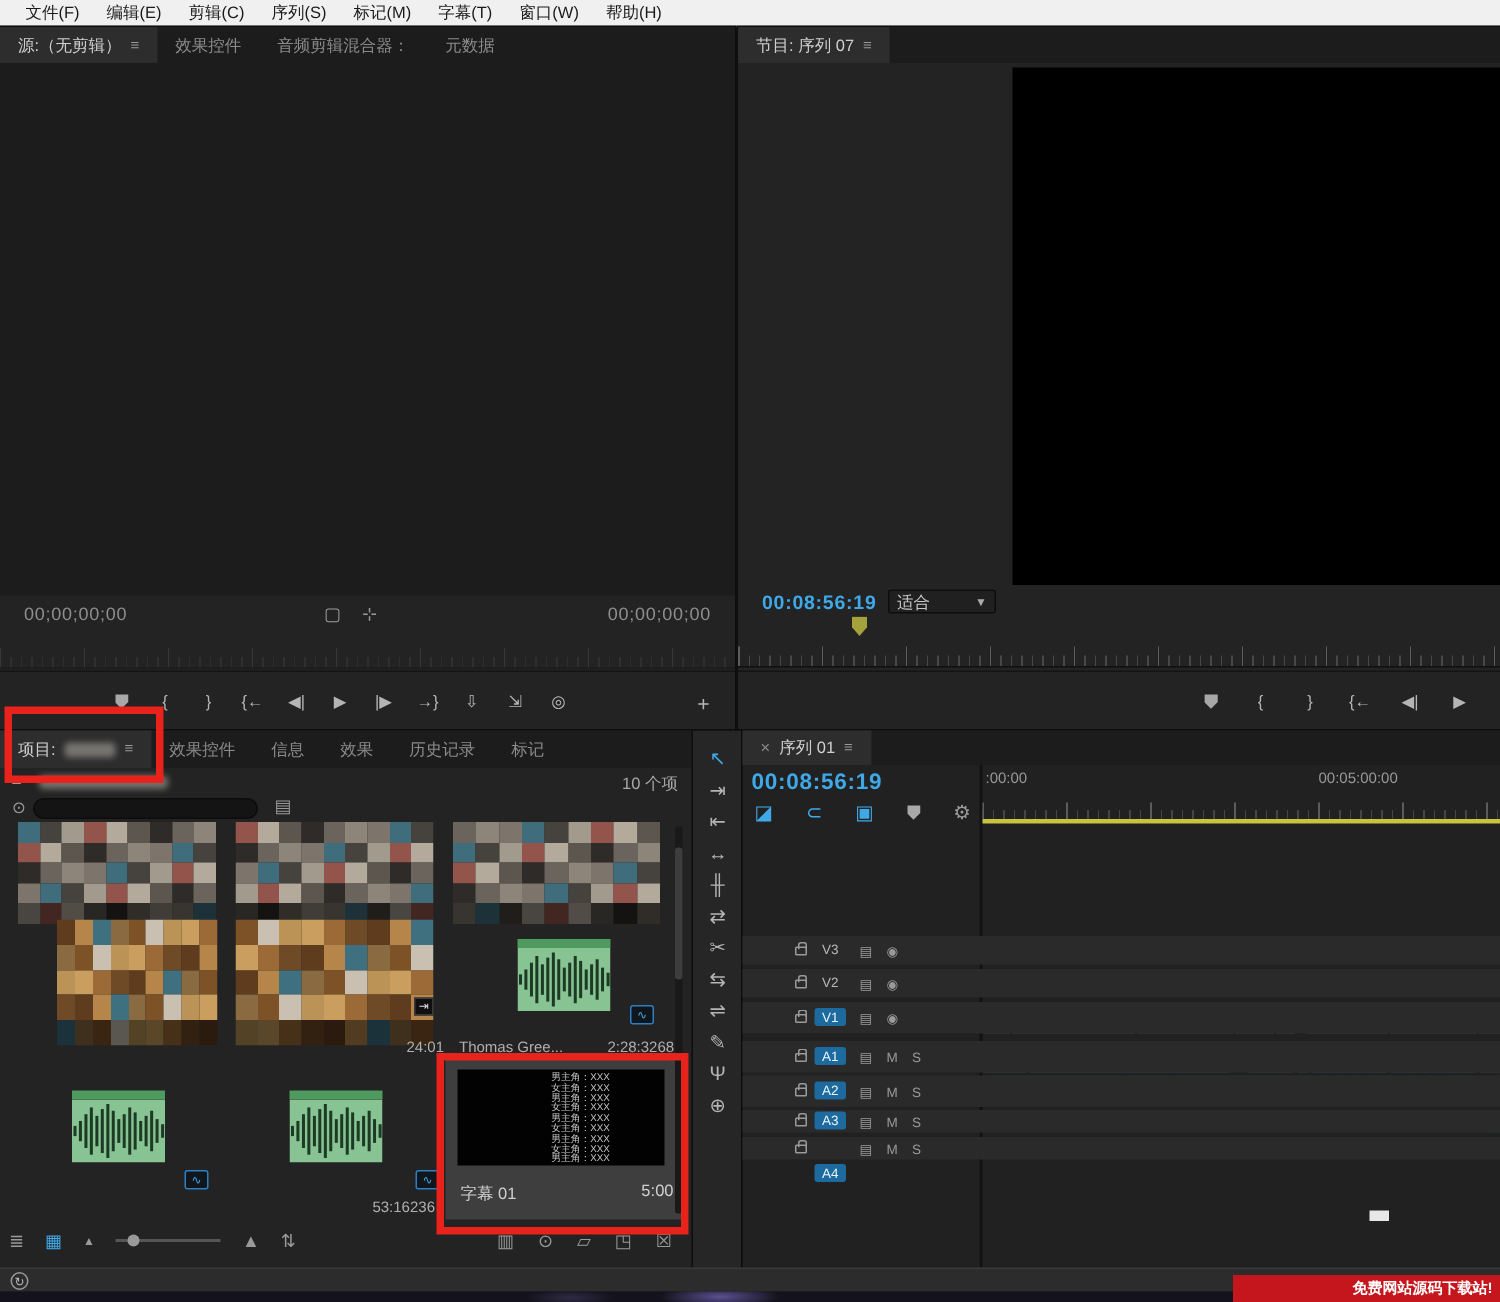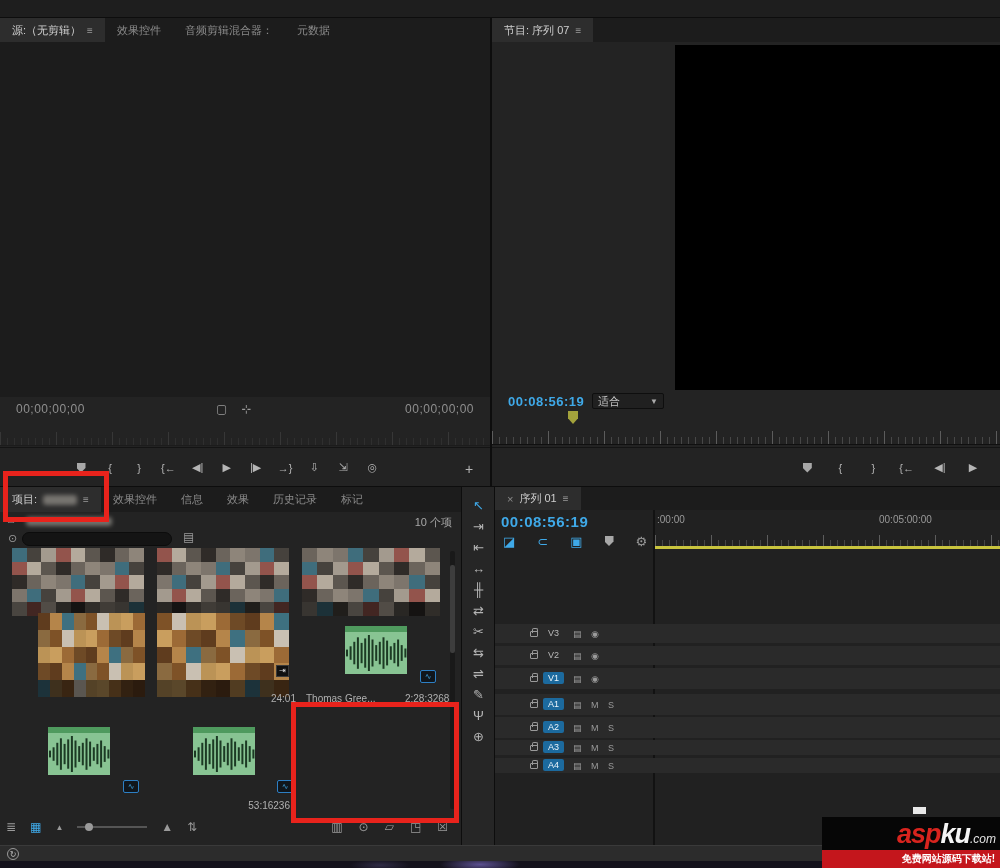--- a/index.html
+++ b/index.html
@@ -111,20 +111,30 @@
   .wm-a { color:#d8241e; font-size:27px; letter-spacing:-1px; }
   .wm-b { color:#f5f5f5; font-size:27px; letter-spacing:-1px; }
   .wm-dom { color:#e5e5e5; font-size:12px; font-weight:normal; }
   .wm-tag { background:#c4161c; color:#fff; font-size:10px; font-weight:bold; text-align:right; padding:2px 5px; }
 </style>
 </head>
 <body>
 
 <div class="screen">
 
+  <div class="menubar" id="menubar">
+      <span>文件(F)</span>
+      <span>编辑(E)</span>
+      <span>剪辑(C)</span>
+      <span>序列(S)</span>
+      <span>标记(M)</span>
+      <span>字幕(T)</span>
+      <span>窗口(W)</span>
+      <span>帮助(H)</span>
+    </div>
 
   <div class="panel" style="left:0;top:18px;width:490px;height:469px;">
     <div class="tabbar" id="srcTabs">
         <div class="tab active">
           <span>源:（无剪辑）</span>
           <span class="hamb">≡</span>
         </div>
         <div class="tab">
           <span>效果控件</span>
         </div>
@@ -523,20 +533,35 @@
         <rect x="41.1" y="8.6" width="2.0" height="24.8" fill="#1c3a24"></rect>
         <rect x="44.8" y="14.3" width="2.0" height="13.5" fill="#1c3a24"></rect>
         <rect x="48.4" y="10.9" width="2.0" height="20.3" fill="#1c3a24"></rect>
         <rect x="52.1" y="7.5" width="2.0" height="27.0" fill="#1c3a24"></rect>
         <rect x="55.7" y="13.1" width="2.0" height="15.8" fill="#1c3a24"></rect>
         <rect x="59.4" y="16.5" width="2.0" height="9.0" fill="#1c3a24"></rect>
       </svg>
     <div class="audiobadge" style="left:277px;top:293px;">∿</div>
     <div class="gridlabel" style="right:172px;top:313px;">53:16236</div>
 
+    <div class="subcell" style="left:297px;top:218px;width:160px;height:108px;">
+      <div class="subblack" id="subPreview" style="left: 8px; top: 8px; width: 138px; height: 64px; padding-top: 3px;">
+          <div>男主角：XXX</div>
+          <div>女主角：XXX</div>
+          <div>男主角：XXX</div>
+          <div>女主角：XXX</div>
+          <div>男主角：XXX</div>
+          <div>女主角：XXX</div>
+          <div>男主角：XXX</div>
+          <div>女主角：XXX</div>
+          <div>男主角：XXX</div>
+        </div>
+      <div class="gridlabel" style="left:10px;top:83px;font-size:11px;color:#cfcfcf;">字幕 01</div>
+      <div class="gridlabel" style="right:8px;top:83px;font-size:11px;color:#cfcfcf;">5:00</div>
+    </div>
 
     <div class="scrollv" style="left:450px;top:64px;height:258px;">
         <i></i>
       </div>
 
     <div class="ptool" id="prjToolL" style="left:6px;top:333px;">
         <span class="icon">≣</span>
         <span class="icon blue">▦</span>
         <span class="icon" style="font-size: 8px;">▲</span>
         <span class="sliderline">
@@ -695,35 +720,32 @@
       </div>
       <div class="tl-row" style="top: 253px; height: 15px;">
         <i class="lock" style="left: 35px; top: 4.5px;"></i>
         <span class="tbadge sel" style="left: 48px; top: 0.5px;">A3</span>
         <span class="thicon" style="left: 78px; top: 2.5px;">▤</span>
         <span class="thicon" style="left: 96px; top: 2.5px;">M</span>
         <span class="thicon" style="left: 113px; top: 2.5px;">S</span>
       </div>
       <div class="tl-row" style="top: 271px; height: 15px;">
         <i class="lock" style="left: 35px; top: 4.5px;"></i>
-        <span class="tbadge sel" style="left: 48px; top: 1px;">A4</span>
+        <span class="tbadge sel" style="left: 48px; top: 18px;">A4</span>
         <span class="thicon" style="left: 78px; top: 2.5px;">▤</span>
         <span class="thicon" style="left: 96px; top: 2.5px;">M</span>
         <span class="thicon" style="left: 113px; top: 2.5px;">S</span>
       </div>
     </div>
 
   <div class="statusbar" style="top:845px;height:16px;">
     <div class="syncicon">↻</div>
   </div>
   <div class="taskstrip" style="top:861px;height:7px;"></div>
 
   <div class="redrect" style="left:3px;top:471px;width:106px;height:51px;"></div>
   <div class="redrect" style="left:291px;top:702px;width:168px;height:121px;"></div>
 
   <div class="watermark">
-    <div class="wm-brand">
-      <span class="wm-a">asp</span><span class="wm-b">ku</span><span class="wm-dom">.com</span>
-    </div>
     <div class="wm-tag">免费网站源码下载站!</div>
   </div>
 
 </div>
 
 </body></html>

